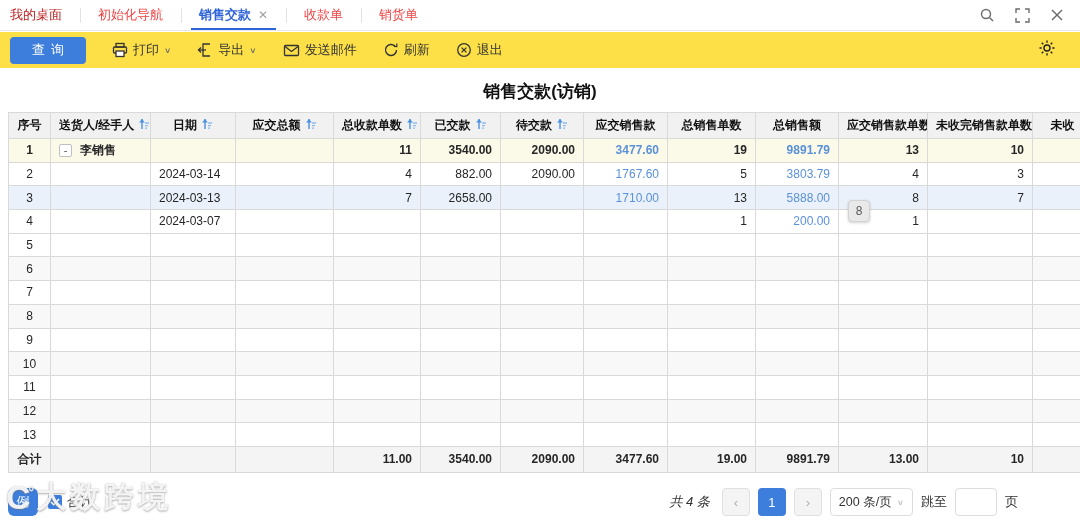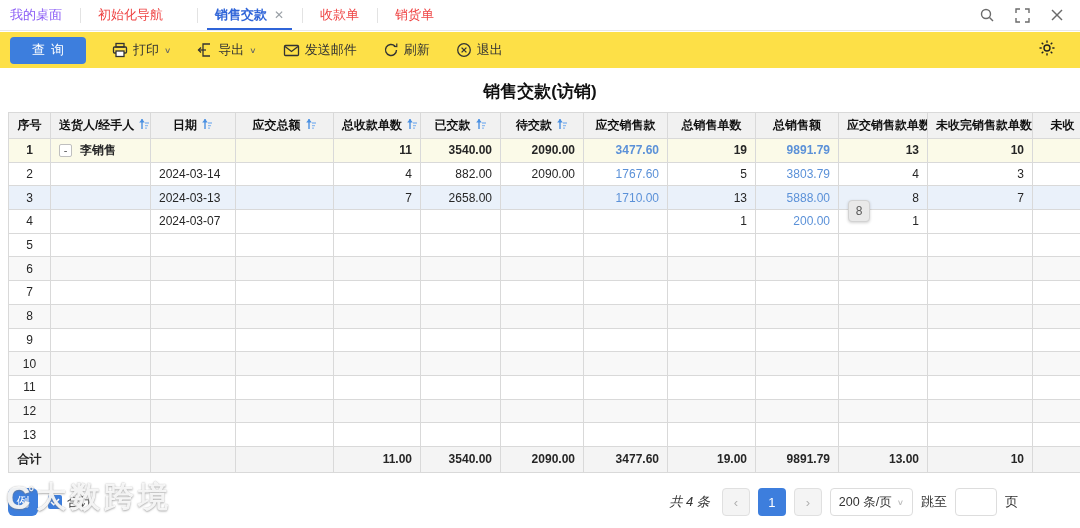--- a/index.html
+++ b/index.html
@@ -6,22 +6,22 @@
   html,body { width:1080px; height:528px; overflow:hidden; background:#fff;
     font-family:"Liberation Sans","DejaVu Sans",sans-serif; color:#262626; }
   .app { position:relative; width:1080px; height:528px; background:#fff; }
 
   
   .tabbar { position:absolute; left:0; top:0; width:1080px; height:31px;
     display:flex; align-items:stretch; border-bottom:1px solid #e8e8e8; background:#fff; }
   .tab { position:relative; display:flex; align-items:center; gap:7px; padding:0 18px;
     font-size:13px; color:#ef4444; cursor:pointer; white-space:nowrap; }
   .tab + .tab::before { content:""; position:absolute; left:0; top:8px; height:15px; width:1px; background:#e3e3e3; }
-  .tab.first { color:#8b5cf6;padding-left:10px; }
-  .tab.active { color:#2f64d8; font-weight:bold;margin-left:16px; }
+  .tab.first { color:#b91c1c;padding-left:10px; }
+  .tab.active { color:#2f64d8; font-weight:bold; }
   .tab.active::after { content:""; position:absolute; left:10px; right:10px; bottom:0; height:2px; background:#2f64d8; }
   .tab .close-x { font-weight:normal; color:#9aa0a6; font-size:12px; }
   .winicons { margin-left:auto; display:flex; align-items:center; gap:20px; padding-right:16px; }
   .winicons svg { display:block; }
 
   
   .toolbar { position:absolute; left:0; top:32px; width:1080px; height:36px;
     display:flex; align-items:center; gap:26px; padding:0 10px; background:#fde047; }
   .btn-primary { background:#3d7edd; color:#fff; border:none; border-radius:4px;
     height:27px; padding:0 16px; font-size:13px; letter-spacing:6px; text-indent:6px; cursor:pointer; }

